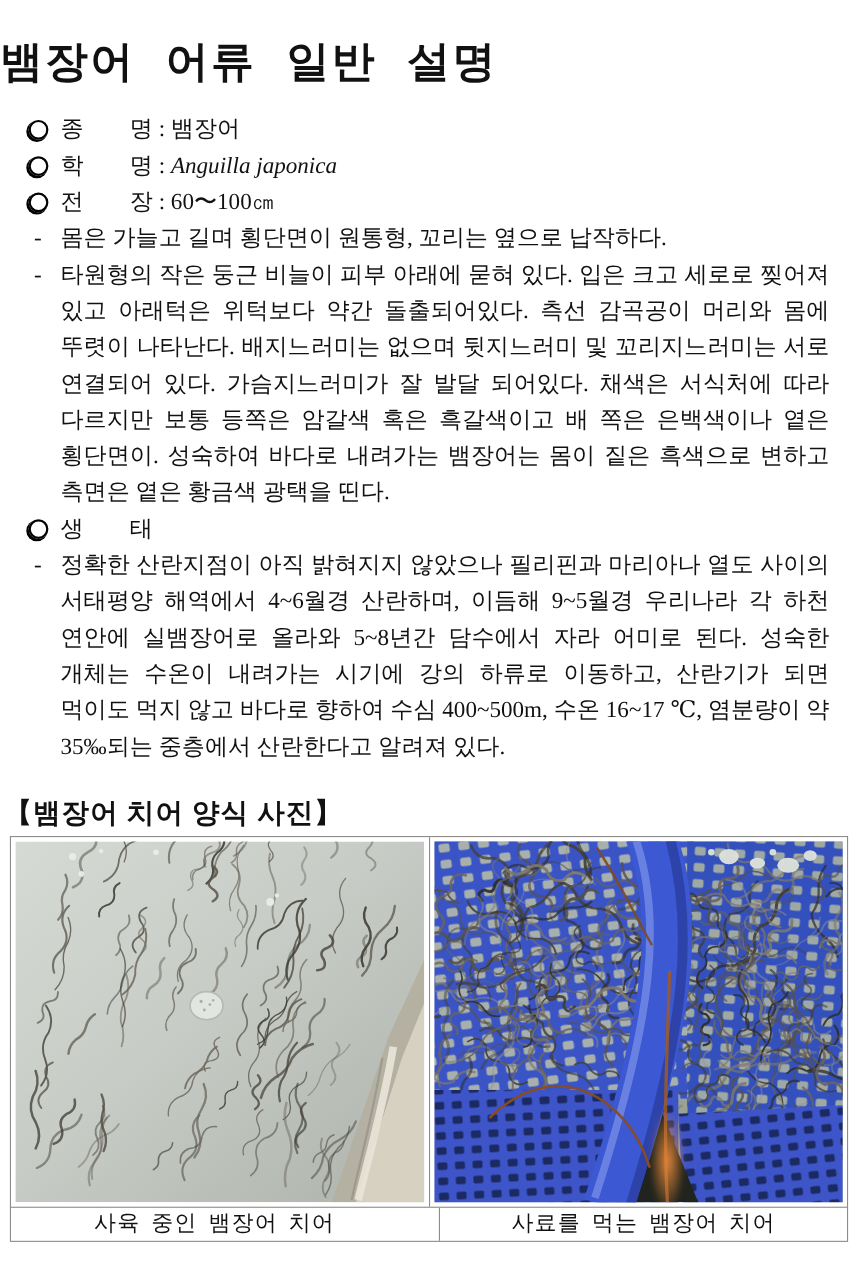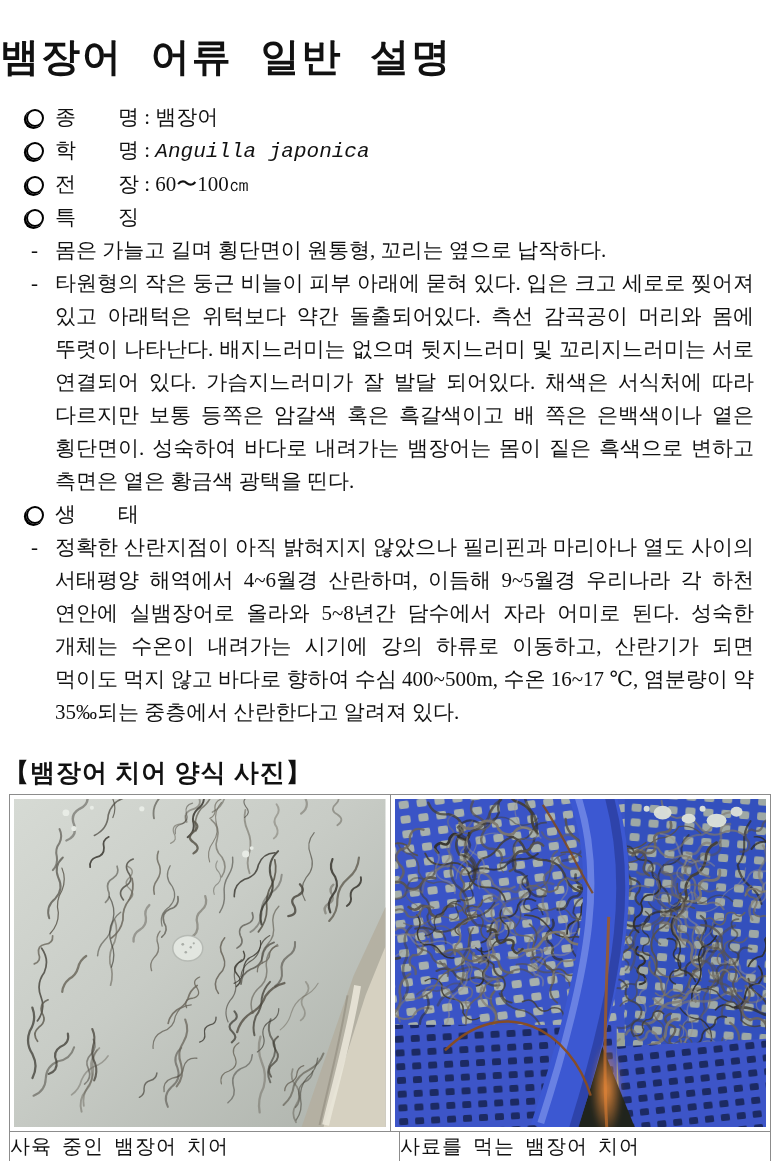--- a/index.html
+++ b/index.html
@@ -39,21 +39,21 @@
     border-radius: 50%;
     box-shadow: -1.5px 1.5px 0 0.6px #000;
     margin-top: 8px;
     margin-left: 2px;
   }
   .dash-marker {
     display: inline-block;
     padding-left: 7px;
     font-size: 21px;
   }
-  .sci { font-style: italic; font-family: Liberation Mono, monospace; }
+  .sci { font-style: italic; }
 
   .photo-heading {
     margin: 27px 0 5px 4px;
     font-size: 25px;
     font-weight: bold;
     letter-spacing: 1px;
   }
 
   .photo-table {
     margin: 0 9px;
@@ -64,20 +64,21 @@
   .pcell {
     flex: 1 1 0;
     padding: 4px;
     min-width: 0;
   }
   .pcell + .pcell { border-left: 1px solid #8c8c8c; }
   .pcell .photo { width: 100%; height: 100%; display: block; }
   .crow { display: flex; border-top: 1px solid #8c8c8c; height: 30px; }
   .ccell {
     flex: 1 1 0;
+    text-align: center;
     font-size: 20px;
     line-height: 29px;
     letter-spacing: 1px;
     word-spacing: 4px;
   }
   .ccell + .ccell { border-left: 1px solid #8c8c8c; margin-left: 19px; }
 </style>
 </head>
 <body>
 
@@ -95,24 +96,20 @@
     <div class="li">
       <span class="marker"><span class="circ"></span></span>
       <span>학　　명 : </span><span class="sci">Anguilla japonica</span>
     </div>
 
     <div class="li">
       <span class="marker"><span class="circ"></span></span>
       <span>전　　장 : 60〜100㎝</span>
     </div>
 
-    <div class="li">
-      <span class="marker"><span class="circ"></span></span>
-      <span>특　　징</span>
-    </div>
 
     <div class="li">
       <span class="marker dash-marker">-</span>
       <span>몸은 가늘고 길며 횡단면이 원통형, 꼬리는 옆으로 납작하다.</span>
     </div>
 
     <div class="li">
       <span class="marker dash-marker">-</span>
       <span>타원형의 작은 둥근 비늘이 피부 아래에 묻혀 있다. 입은 크고 세로로 찢어져 있고 아래턱은 위턱보다 약간 돌출되어있다. 측선 감곡공이 머리와 몸에 뚜렷이 나타난다. 배지느러미는 없으며 뒷지느러미 및 꼬리지느러미는 서로 연결되어 있다. 가슴지느러미가 잘 발달 되어있다. 채색은 서식처에 따라 다르지만 보통 등쪽은 암갈색 혹은 흑갈색이고 배 쪽은 은백색이나 옅은 횡단면이. 성숙하여 바다로 내려가는 뱀장어는 몸이 짙은 흑색으로 변하고 측면은 옅은 황금색 광택을 띤다.</span>
     </div>

